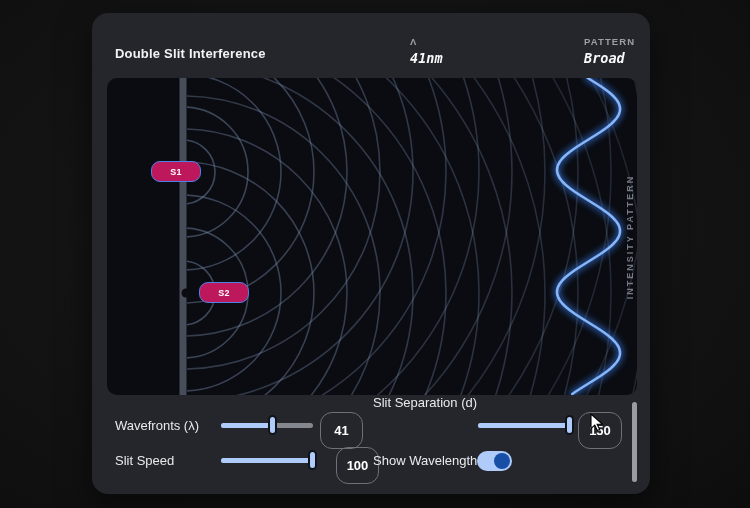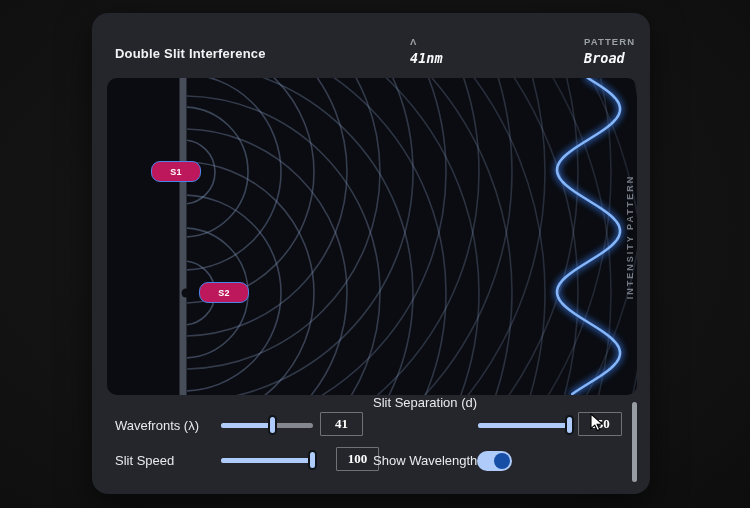--- a/index.html
+++ b/index.html
@@ -61,23 +61,23 @@
   #slider-wavelength{left:129px;top:402px;}
   #slider-slitsep{left:386px;top:402px;}
   #slider-wavespeed{left:129px;top:437px;}
   .slider .track{position:absolute;left:0;right:0;top:8px;height:5px;border-radius:3px;background:#84878d;}
   .slider .fill{position:absolute;left:0;top:8px;height:5px;border-radius:3px;background:#aecbfa;}
   .slider .thumb{
     position:absolute;right:-4px;top:-8px;width:9px;height:20px;
     border-radius:5px;background:#aecbfa;border:2px solid #101317;box-sizing:border-box;
   }
   .valbox{
-    position:absolute;width:43px;height:24px;box-sizing:border-box;
-    border:1.5px solid #6e7178;border-radius:1px;background:transparent;
-    color:#ffffff;font-family:Liberation Serif, serif;font-size:13px;font-weight:700;
+    position:absolute;width:43px;height:37px;box-sizing:border-box;
+    border:1.5px solid #6e7178;border-radius:12px;background:transparent;
+    color:#ffffff;font-family:Liberation Sans, sans-serif;font-size:13px;font-weight:700;
     display:flex;align-items:center;justify-content:center;
   }
   #box-wavelength{left:228px;top:399px;}
   #box-slitsep{left:486px;top:399px;width:44px;}
   #box-wavespeed{left:244px;top:434px;}
   .toggle{
     position:absolute;left:385px;top:438px;width:35px;height:20px;
     border-radius:10px;background:#aecbfa;
   }
   .toggle .knob{

